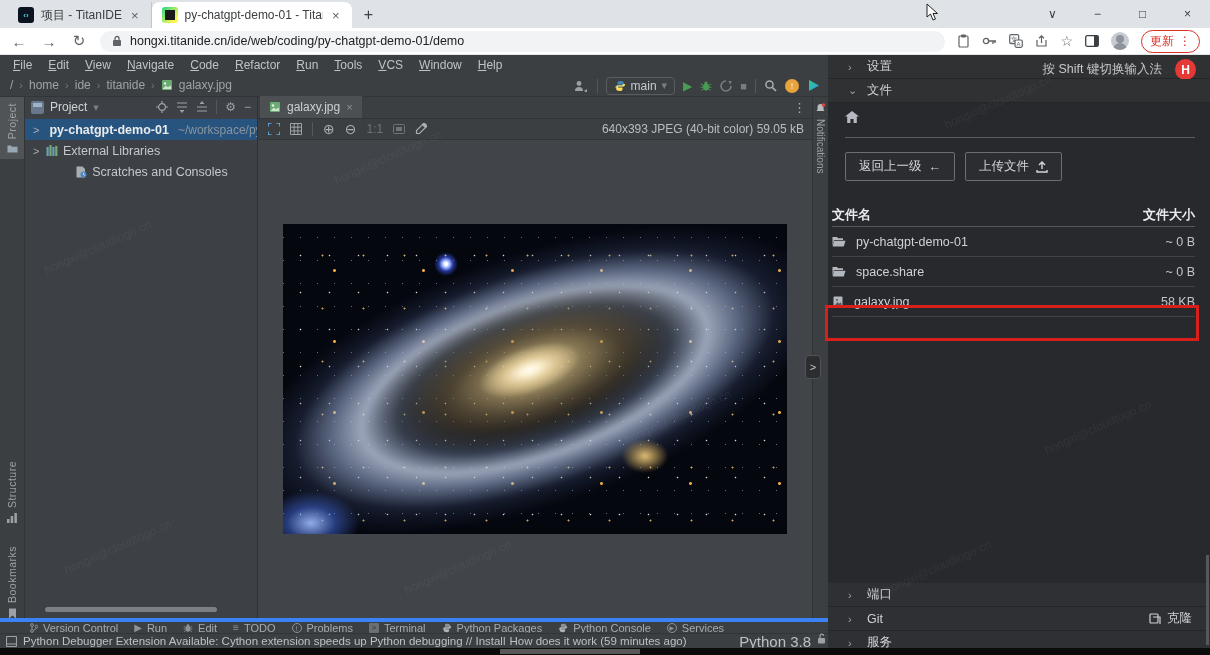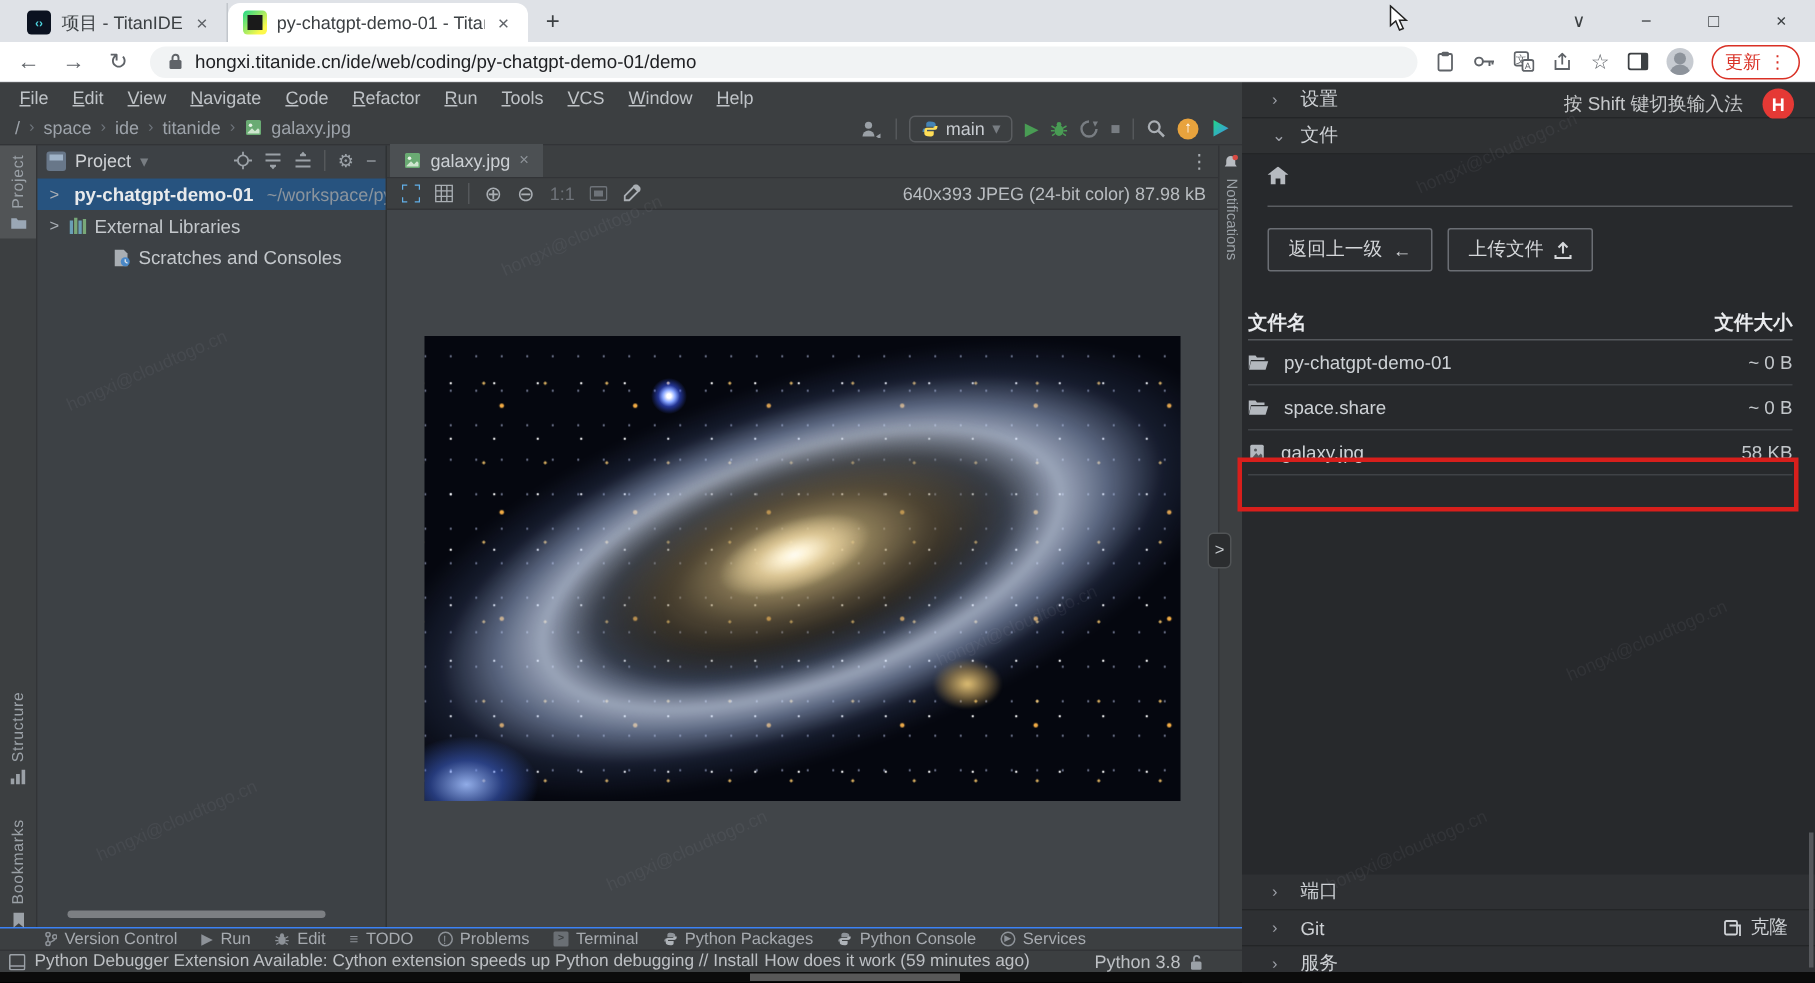--- a/index.html
+++ b/index.html
@@ -96,30 +96,30 @@
     background:radial-gradient(closest-side, rgba(226,206,152,.92) 0%, rgba(190,168,115,.8) 18%, rgba(140,120,80,.55) 40%, rgba(95,85,60,.3) 60%, rgba(0,0,0,0) 80%); }
   .gal-core { left:35%; top:37%; width:28%; height:20%; transform:rotate(-19deg); filter:blur(1px);
     background:radial-gradient(closest-side, #fffdf4 0%, rgba(255,244,214,.95) 14%, rgba(235,212,160,.75) 38%, rgba(0,0,0,0) 75%); }
   .gal-companion { left:66%; top:68%; width:58px; height:42px; filter:blur(1px);
     background:radial-gradient(closest-side, rgba(235,200,120,.95), rgba(190,155,85,.55) 45%, rgba(0,0,0,0) 80%); }
   .gal-bluestar { left:30%; top:9%; width:24px; height:24px;
     background:radial-gradient(closest-side, #ffffff 12%, #86a4ff 35%, rgba(60,90,255,.55) 60%, rgba(0,0,0,0) 100%); }
   .gal-bluecorner { left:-4%; top:86%; width:96px; height:64px;
     background:radial-gradient(closest-side, rgba(160,190,255,.9), rgba(70,110,230,.5) 50%, rgba(0,0,0,0) 100%); }
 
-  .twbar { height:15px; background:#3c3f41; border-top:1px solid #3b82f6; display:flex; align-items:center; gap:16px; padding-left:30px; }
+  .twbar { height:15px; background:#3c3f41; border-top:4px solid #3b82f6; display:flex; align-items:center; gap:16px; padding-left:30px; }
   .twitem { display:flex; align-items:center; gap:5px; color:#a7abb0; font-size:11px; white-space:nowrap; }
   .twitem .ig { font-size:10px; color:#8d9298; }
   .prob-circ { width:10px; height:10px; border-radius:50%; border:1px solid #8d9298; color:#8d9298; font-size:8px; line-height:9px; text-align:center; }
   .term-box { width:10px; height:10px; background:#6a6f74; border-radius:1px; color:#3c3f41; font-size:7px; line-height:10px; text-align:center; font-weight:bold; }
 
   .statusbar { height:15px; background:#3c3f41; border-top:1px solid #323437; display:flex; align-items:center; padding:0 14px 0 6px; position:relative; }
   .statusbar .msg { color:#bdc0c4; font-size:11.5px; margin-left:6px; white-space:nowrap; overflow:hidden; }
   .statusbar .msg2 { color:#bdc0c4; font-size:11.5px; margin-left:4px; white-space:nowrap; }
-  .statusbar .right { position:absolute; right:26px; display:flex; align-items:center; gap:6px; color:#bdc0c4; font-size:12px; }
+  .statusbar .right { position:absolute; right:2px; display:flex; gap:6px; color:#bdc0c4; font-size:15px; }
 
   
   .rpanel { position:absolute; left:828px; top:55px; width:382px; height:593px; background:#27292c; }
   .rp-row { height:24px; background:#2f3133; display:flex; align-items:center; gap:9px; padding-left:20px; color:#ced1d5; font-size:12.5px; border-bottom:1px solid #232527; position:relative; }
   .rp-chev { color:#9da0a8; font-size:11px; width:10px; }
   .ime { position:absolute; right:48px; top:6px; color:#c6c8ca; font-size:12.5px; }
   .avatar-red { position:absolute; right:14px; top:4px; width:21px; height:21px; border-radius:50%; background:#e53935; color:#fff; font-size:12px; font-weight:bold; display:flex; align-items:center; justify-content:center; }
   .rp-content { position:relative; height:480px; }
   .home-ico { position:absolute; left:17px; top:8px; color:#b6bac0; }
   .rp-hr { position:absolute; left:17px; right:15px; top:34px; border-bottom:1px solid #5a5d61; }
@@ -224,21 +224,21 @@
       <span class="menu-item">Tools</span>
       <span class="menu-item">VCS</span>
       <span class="menu-item">Window</span>
       <span class="menu-item">Help</span>
     </div>
 
     <div class="crumbrow">
       <div class="crumb">
         <span>/</span>
         <span class="sep">›</span>
-        <span>space</span>
+        <span>home</span>
         <span class="sep">›</span>
         <span>ide</span>
         <span class="sep">›</span>
         <span>titanide</span>
         <span class="sep">›</span>
         <svg width="12" height="12" viewBox="0 0 12 12">
             <rect x="1" y="1" width="10" height="10" rx="1" fill="#6aab73"></rect>
             <circle cx="4" cy="4.5" r="1.2" fill="#e8f3e8"></circle>
             <path d="M2 9.5 L5 6.5 L7 8.5 L9 6.5 L10 7.5 V10 H2 Z" fill="#cfe6cf"></path>
           </svg>
@@ -392,21 +392,21 @@
           <span style="font-size:14px;">⊖</span>
           <span class="dim">1:1</span>
           <svg width="12" height="10" viewBox="0 0 12 10">
               <rect x="0.5" y="0.5" width="11" height="9" rx="1" fill="none" stroke="#6e7379" stroke-width="1"></rect>
               <rect x="3" y="3" width="6" height="4" fill="#6e7379"></rect>
             </svg>
           <svg width="12" height="12" viewBox="0 0 12 12">
               <path d="M7.5 1.5 L10.5 4.5 L4.5 10.5 L1.5 10.5 L1.5 7.5 Z" fill="none" stroke="#a9aeb3" stroke-width="1.2"></path>
               <path d="M7 1 L9 -1 L13 3 L11 5 Z" fill="#a9aeb3"></path>
             </svg>
-          <span class="imginfo">640x393 JPEG (24-bit color) 87.98 kB</span>
+          <span class="imginfo">640x393 JPEG (40-bit color) 59.05 kB</span>
         </div>
         <div class="canvas">
           <div class="gal">
             <div class="gal-arms"></div>
             <div class="gal-disk"></div>
             <div class="gal-core"></div>
             <div class="gal-companion"></div>
             <div class="gal-bluestar"></div>
             <div class="gal-bluecorner"></div>
           </div>

